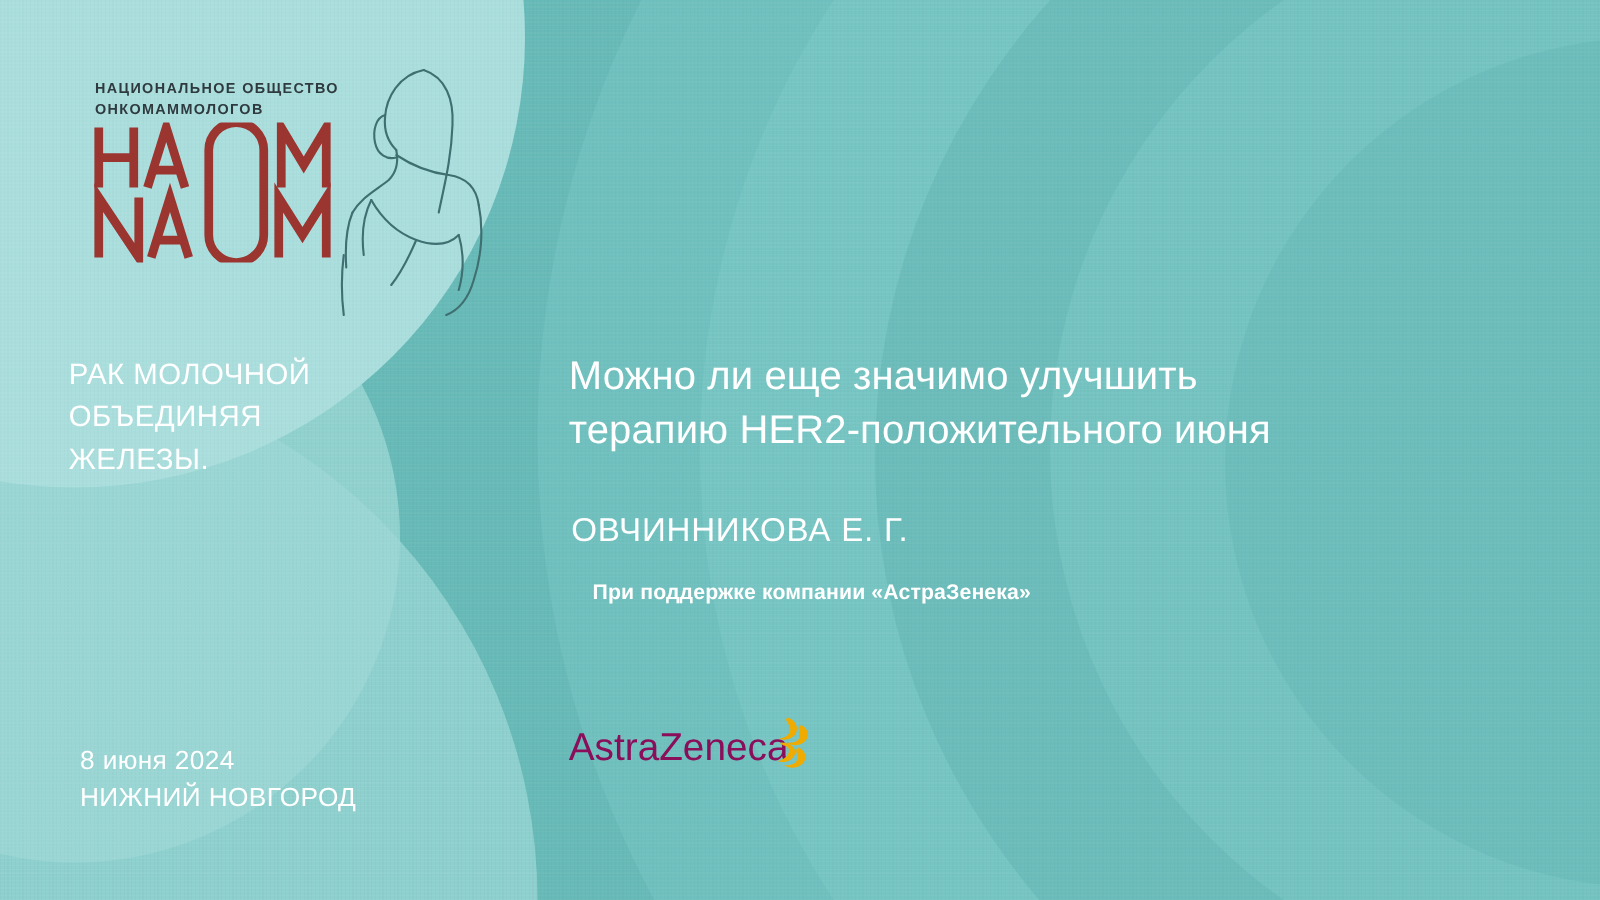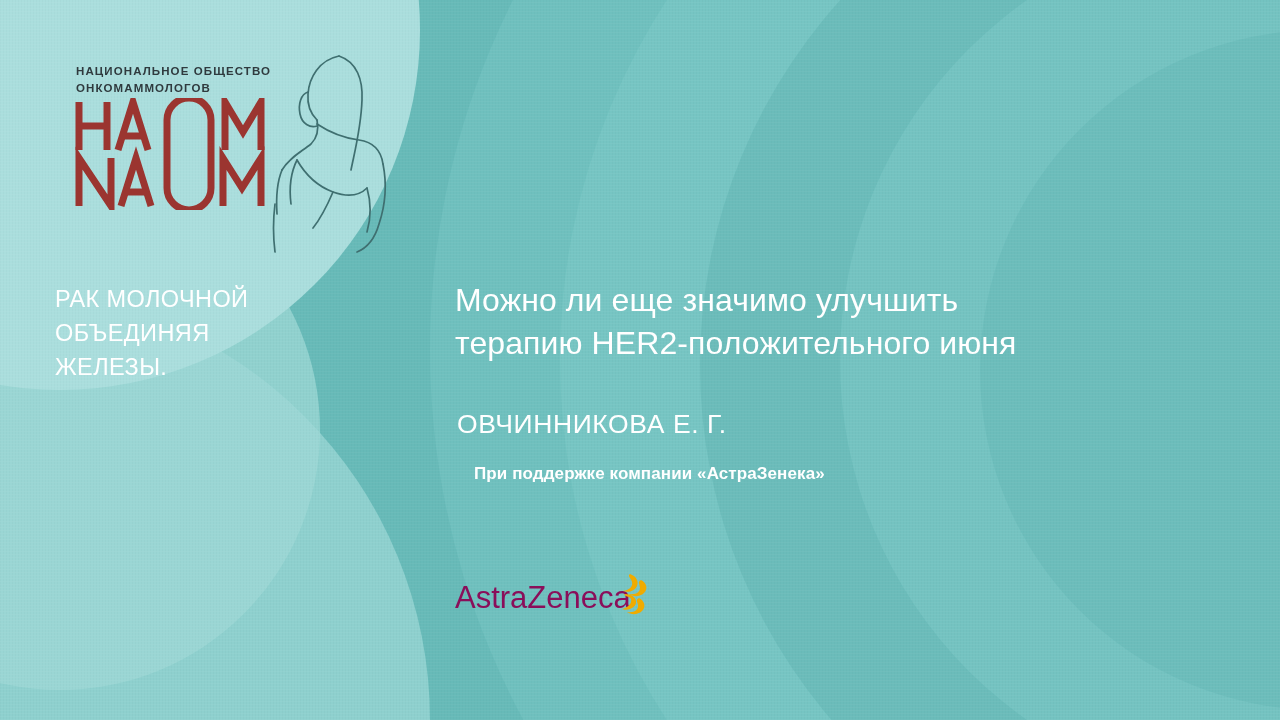--- a/index.html
+++ b/index.html
@@ -205,20 +205,24 @@
           </svg>
         </div>
       </div>
 
       <div class="left-title">
         <div>РАК МОЛОЧНОЙ</div>
         <div>ОБЪЕДИНЯЯ</div>
         <div>ЖЕЛЕЗЫ.</div>
       </div>
 
+      <div class="left-footer">
+        <div>8 июня 2024</div>
+        <div class="city">НИЖНИЙ НОВГОРОД</div>
+      </div>
     </div>
 
     <div class="right-col">
 
       <div class="main-title">
         <div>Можно ли еще значимо улучшить</div>
         <div>терапию HER2-положительного июня</div>
       </div>
 
       <div class="speaker">ОВЧИННИКОВА Е. Г.</div>

